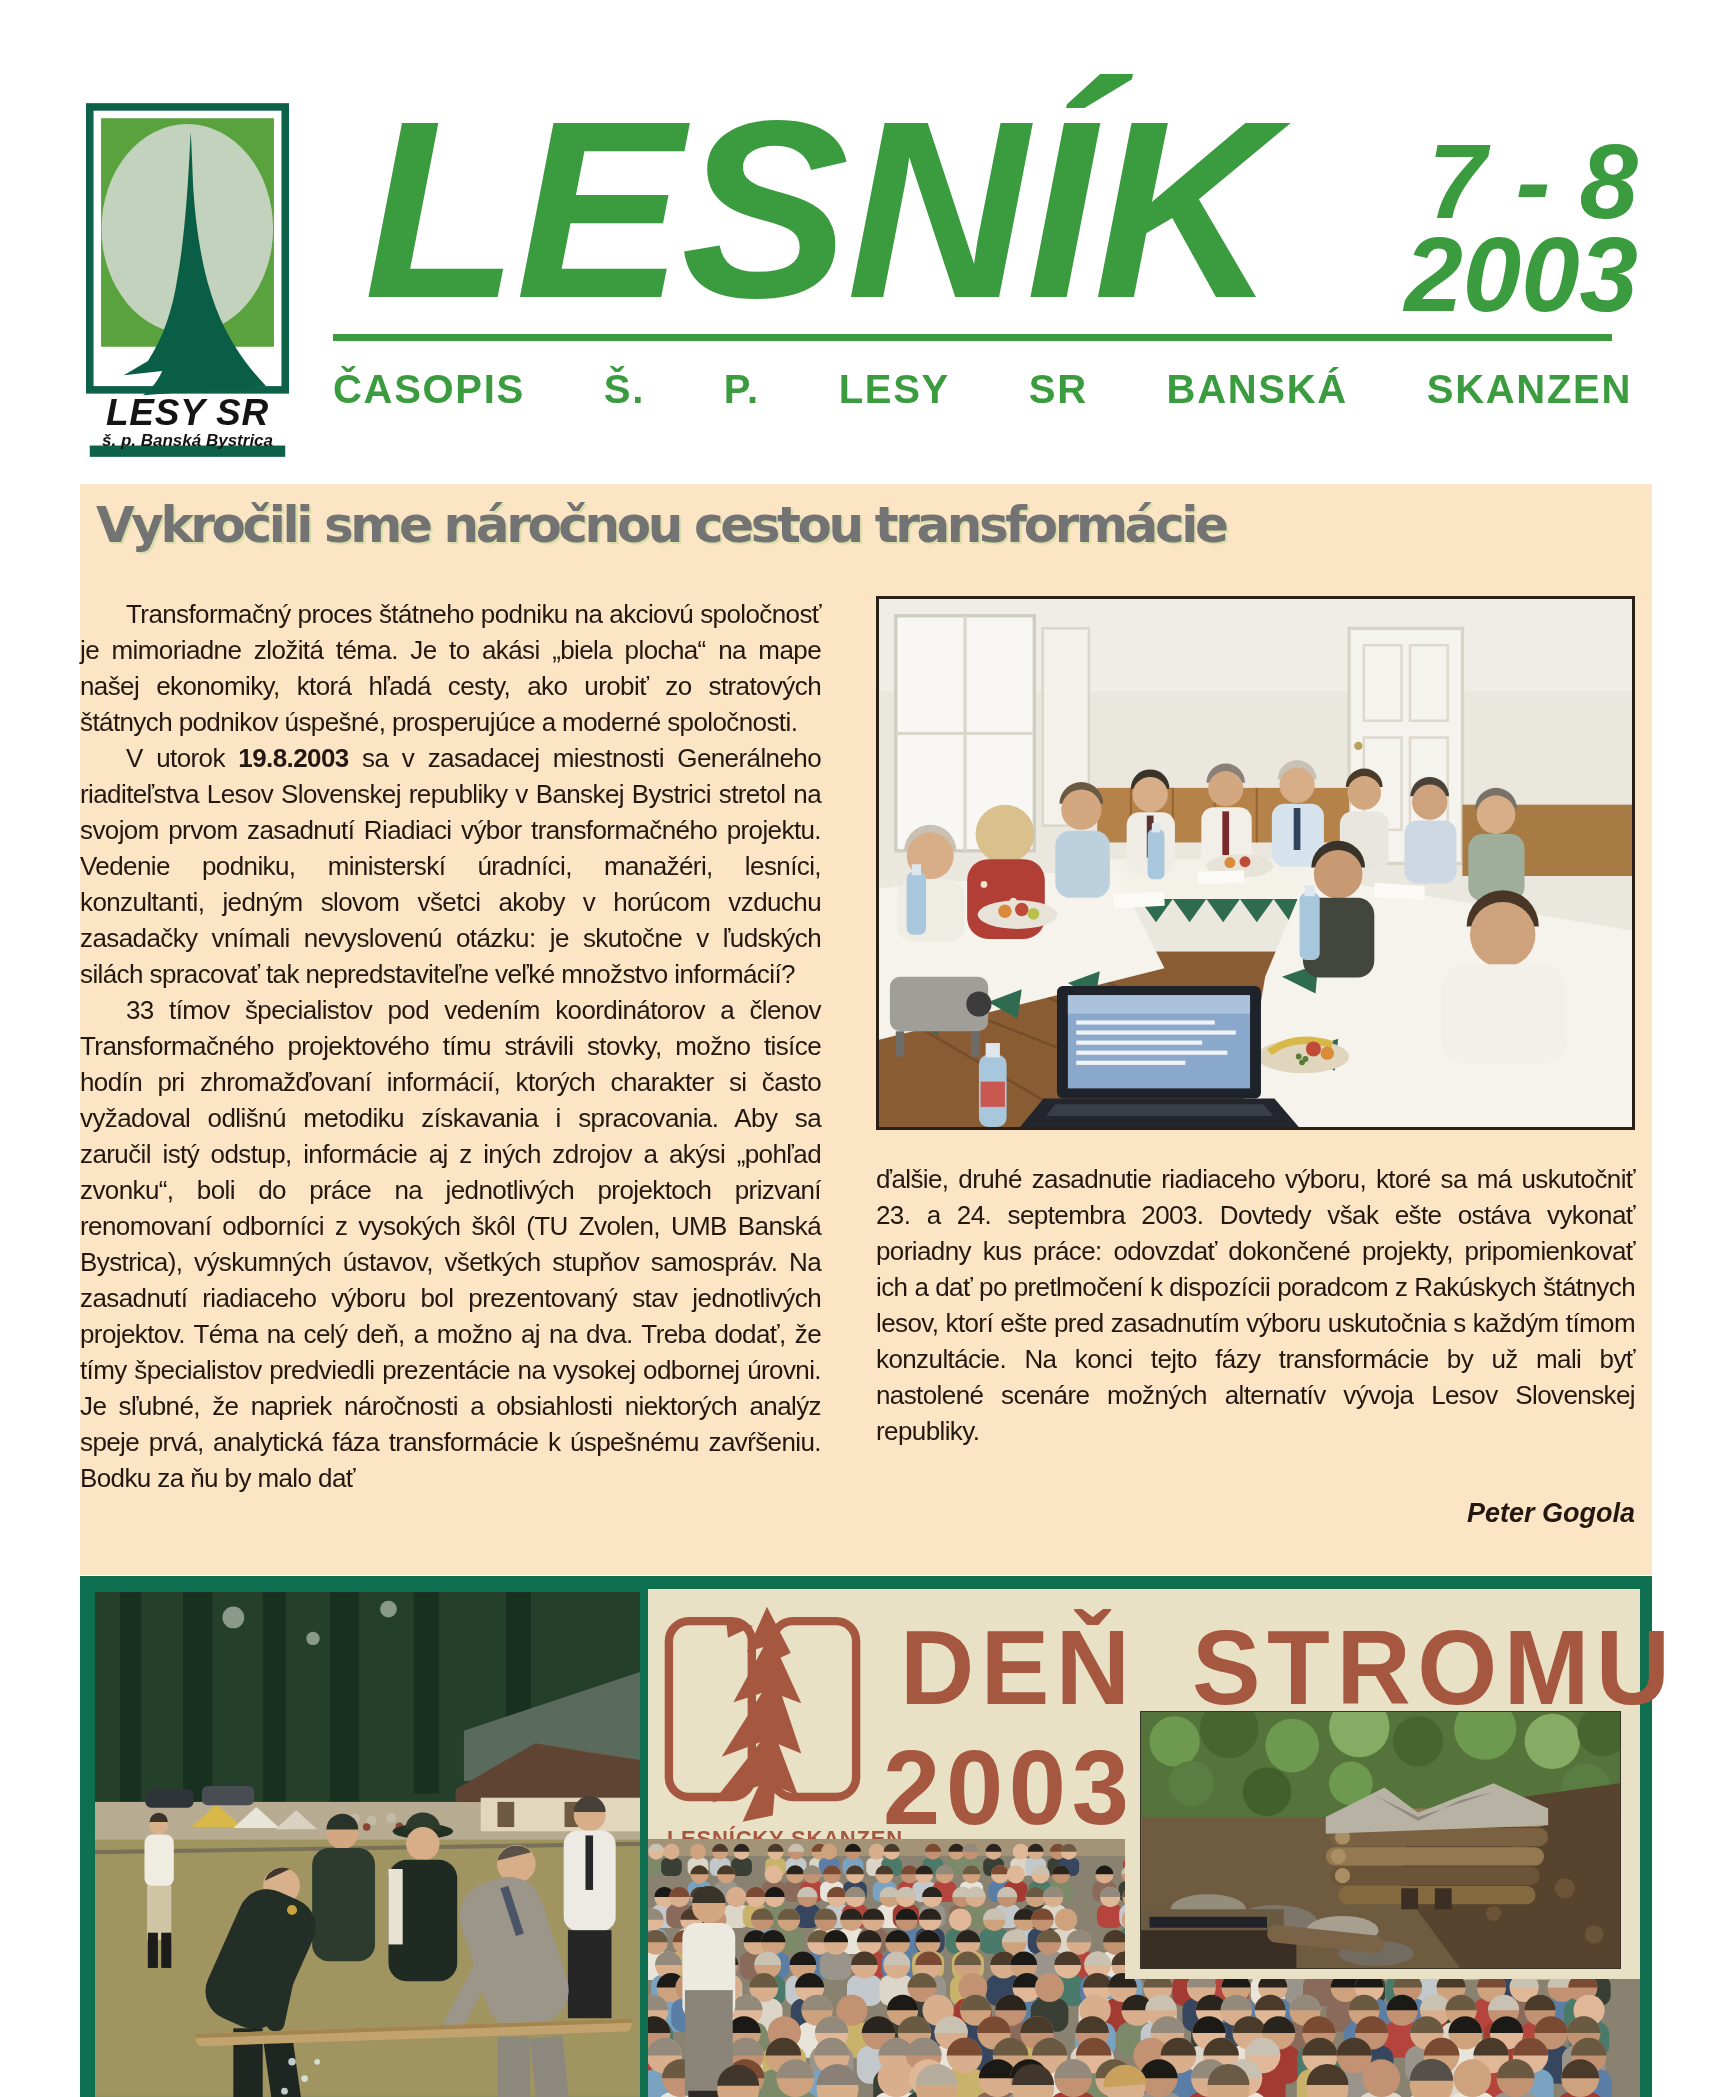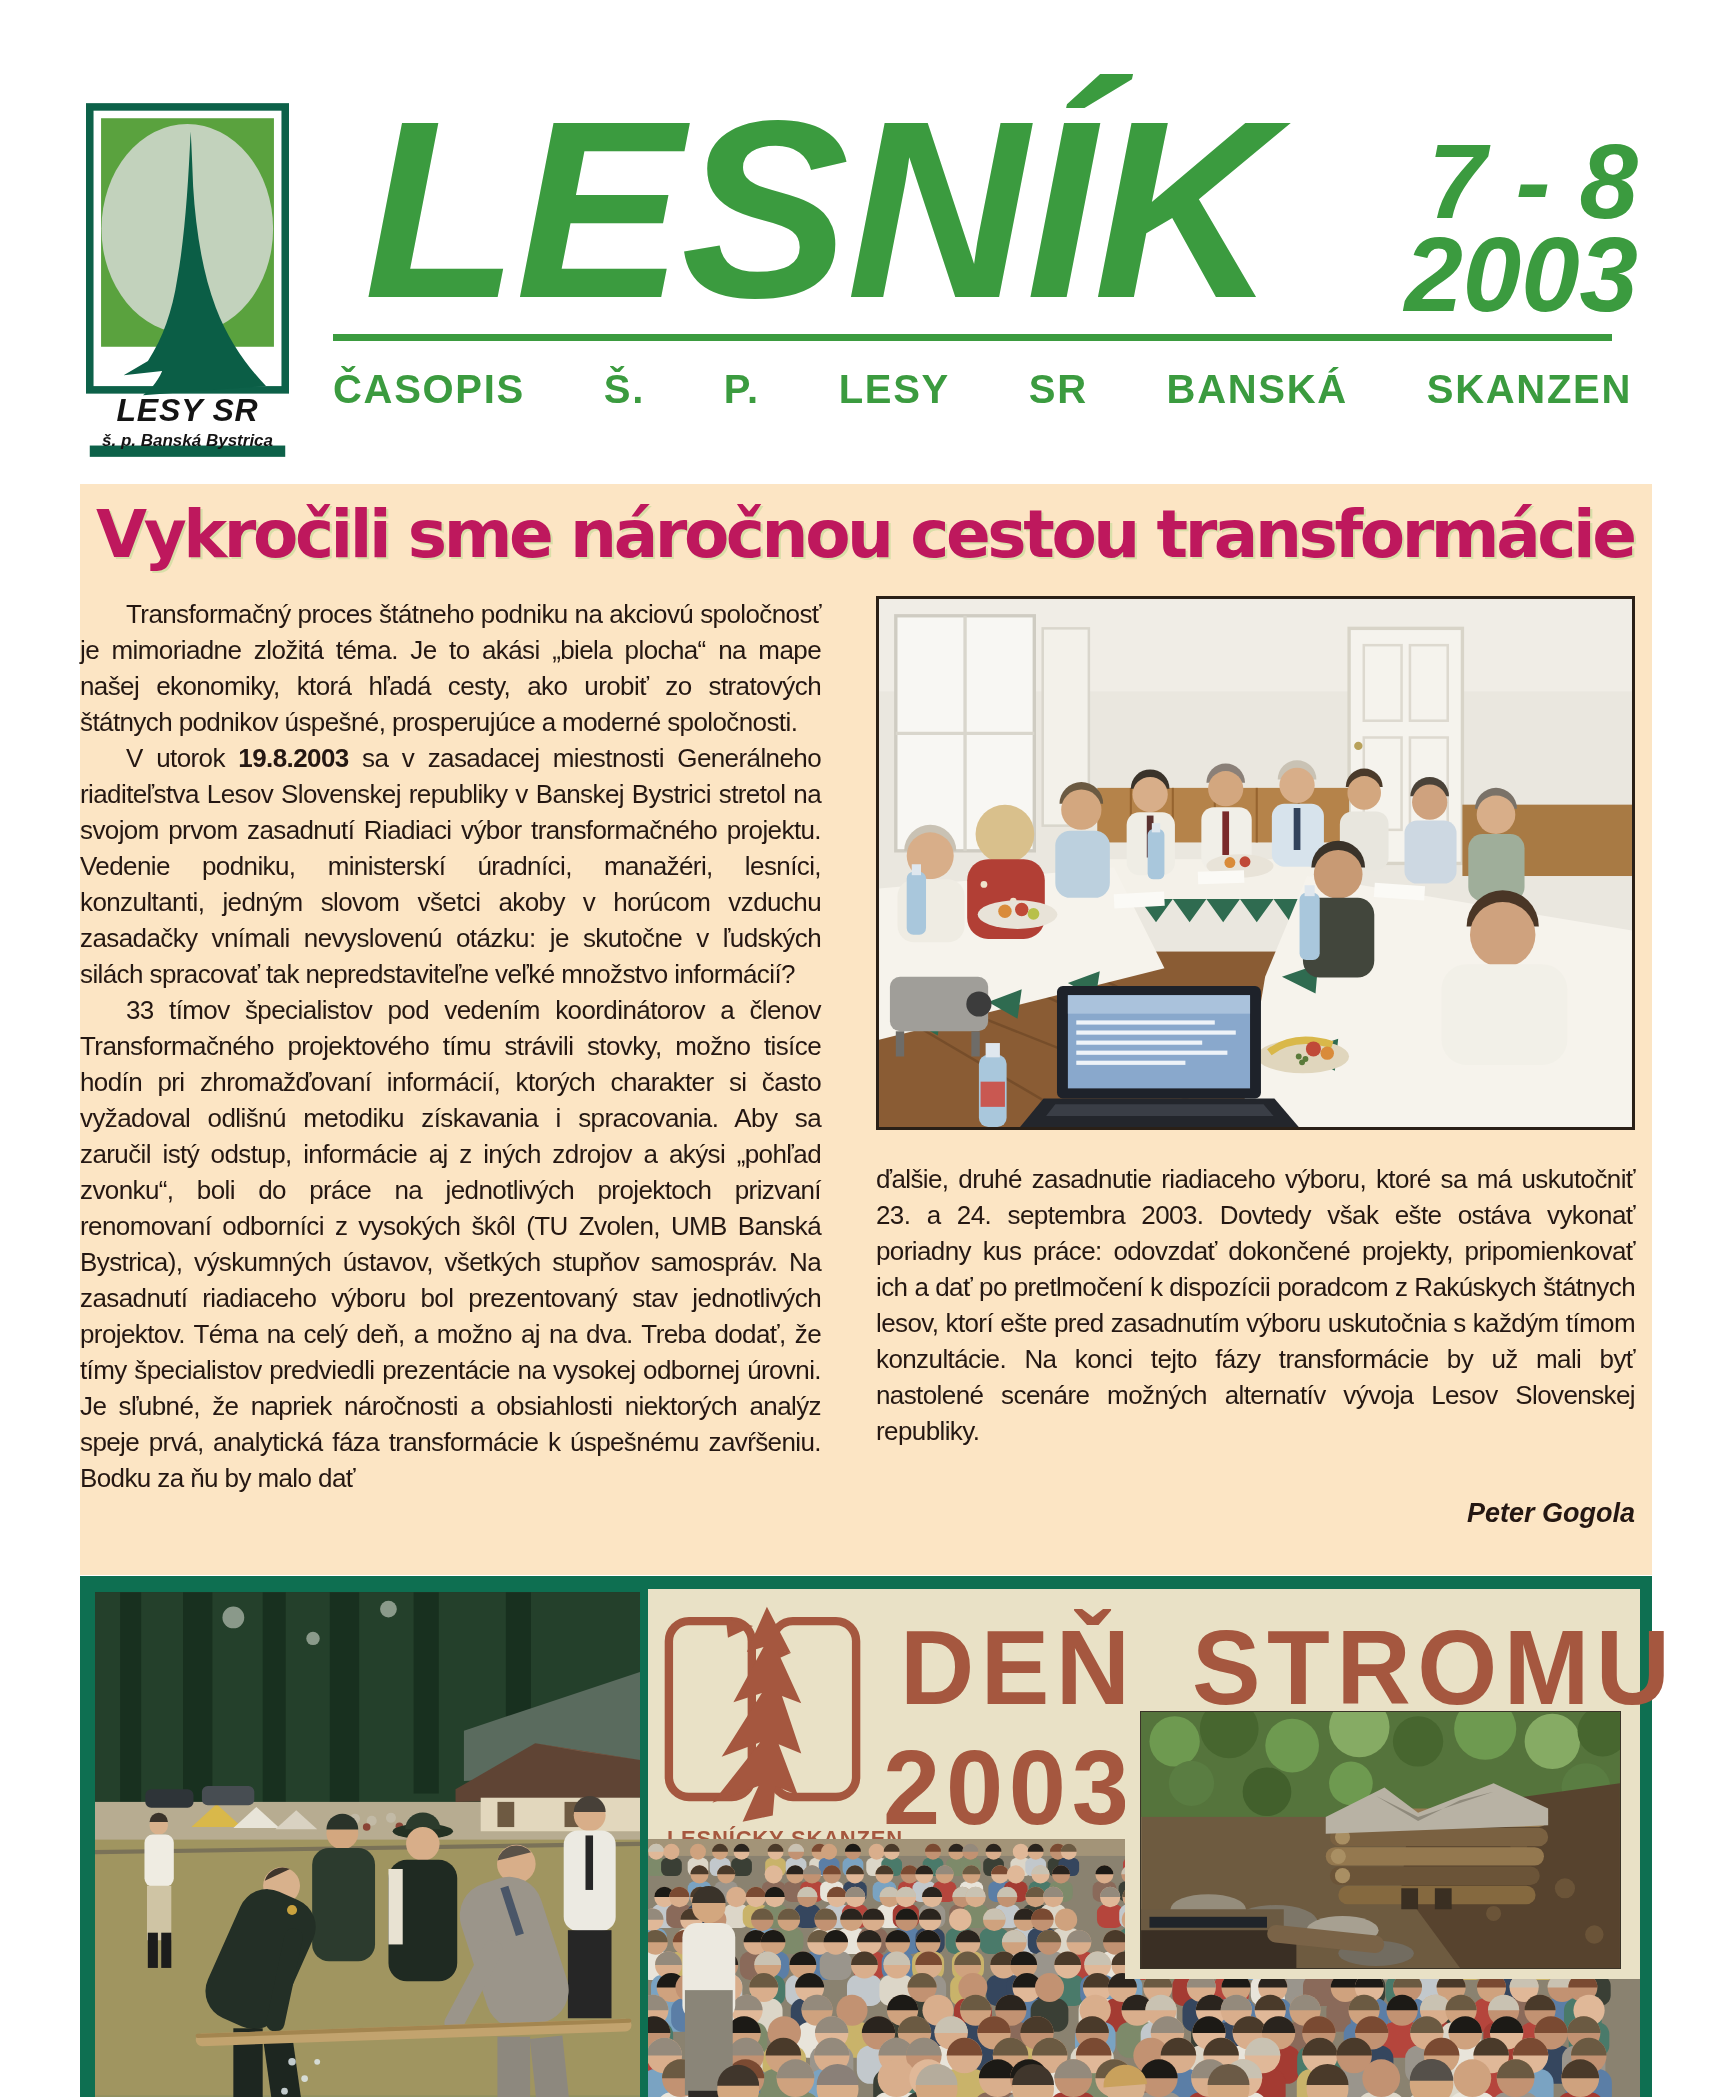--- a/index.html
+++ b/index.html
@@ -2,38 +2,38 @@
 <html style="font-size:6.7px"><head>
 <meta charset="utf-8">
 <style>
   html,body{margin:0;padding:0;background:#ffffff;}
   .page{position:relative;width:1733px;height:2376px;background:#ffffff;overflow:hidden;
         font-family:"Liberation Sans",sans-serif;}
   
   .logo{position:absolute;left:86px;top:103px;width:203px;height:354px;}
   .logo svg{position:absolute;left:0;top:0;}
   .logo-name{position:absolute;left:0;top:289px;width:203px;text-align:center;
-             font-size:32px;font-weight:bold;font-style:italic;color:#141414;letter-spacing:0.8px;white-space:nowrap;}
+             font-size:37px;font-weight:bold;font-style:italic;color:#141414;letter-spacing:0.8px;white-space:nowrap;}
   .logo-sub{position:absolute;left:0;top:328px;width:203px;text-align:center;
             font-size:17px;font-weight:bold;font-style:italic;color:#141414;white-space:nowrap;}
   .lesnik{position:absolute;left:328px;top:84px;font-size:252px;line-height:1;
           font-weight:bold;font-style:italic;color:#3b9b3f;letter-spacing:-2.5px;white-space:nowrap;margin-left:36px;}
   .issue-78{position:absolute;left:1334px;top:122px;width:304px;text-align:right;
             font-size:105px;font-weight:bold;font-style:italic;color:#3b9b3f;white-space:nowrap;}
   .issue-year{position:absolute;left:1334px;top:215px;width:304px;text-align:right;
             font-size:105px;font-weight:bold;font-style:italic;color:#3b9b3f;white-space:nowrap;}
   .mast-rule{position:absolute;left:333px;top:334px;width:1279px;height:7.1px;background:#3b9b3f;}
   .mast-subtitle{position:absolute;left:333px;top:367px;width:1299px;display:flex;
             justify-content:space-between;font-size:40px;font-weight:bold;color:#3b9b3f;
             letter-spacing:1.7px;white-space:nowrap;gap:44px;}
   
   .article-panel{position:absolute;left:80px;top:484px;width:1572px;height:1091px;background:#fce5c4;}
   .article-title{position:absolute;left:16px;top:11.7px;margin:0;white-space:nowrap;
             font-family:"DejaVu Sans","Liberation Sans",sans-serif;font-weight:bold;
-            font-size:66px;letter-spacing:-3.4px;color:#be185d;
+            font-size:50px;letter-spacing:-3.4px;color:#737373;
             text-shadow:2.1px 1.7px 0 #d8dfa8;}
   .col{position:absolute;color:#241712;font-size:26px;line-height:36px;text-align:justify;letter-spacing:-0.6px;}
   .col p{margin:0;}
   .col p.ind{text-indent:46px;}
   .col-left{left:0;top:112px;width:741px;}
   .col-right{left:796px;top:677px;width:759px;}
   .byline{margin-top:46px;text-align:right;font-weight:bold;font-style:italic;font-size:27px;letter-spacing:0;}
   .photo-meeting{position:absolute;left:796px;top:112px;width:753px;height:528px;margin:0;
             border:3.4px solid #2a2017;background:#e9e6de;overflow:hidden;}
   

